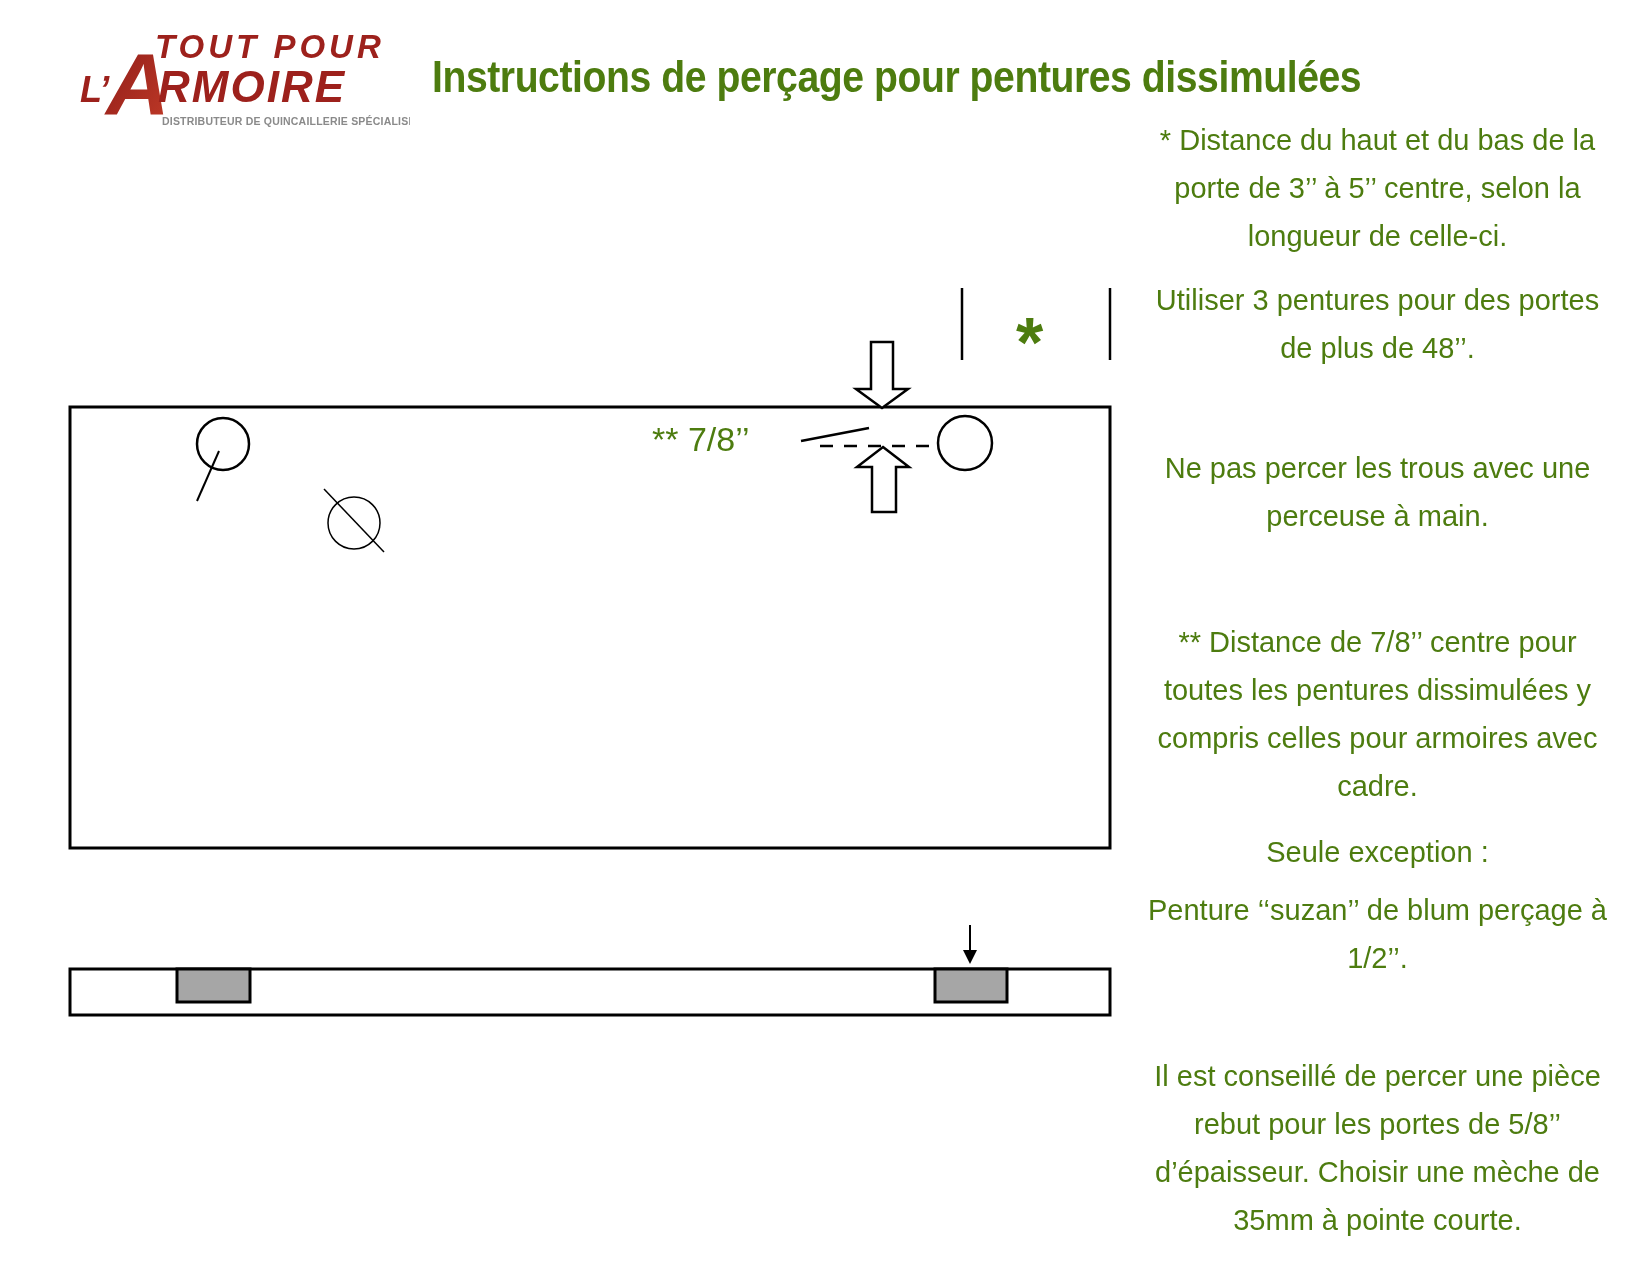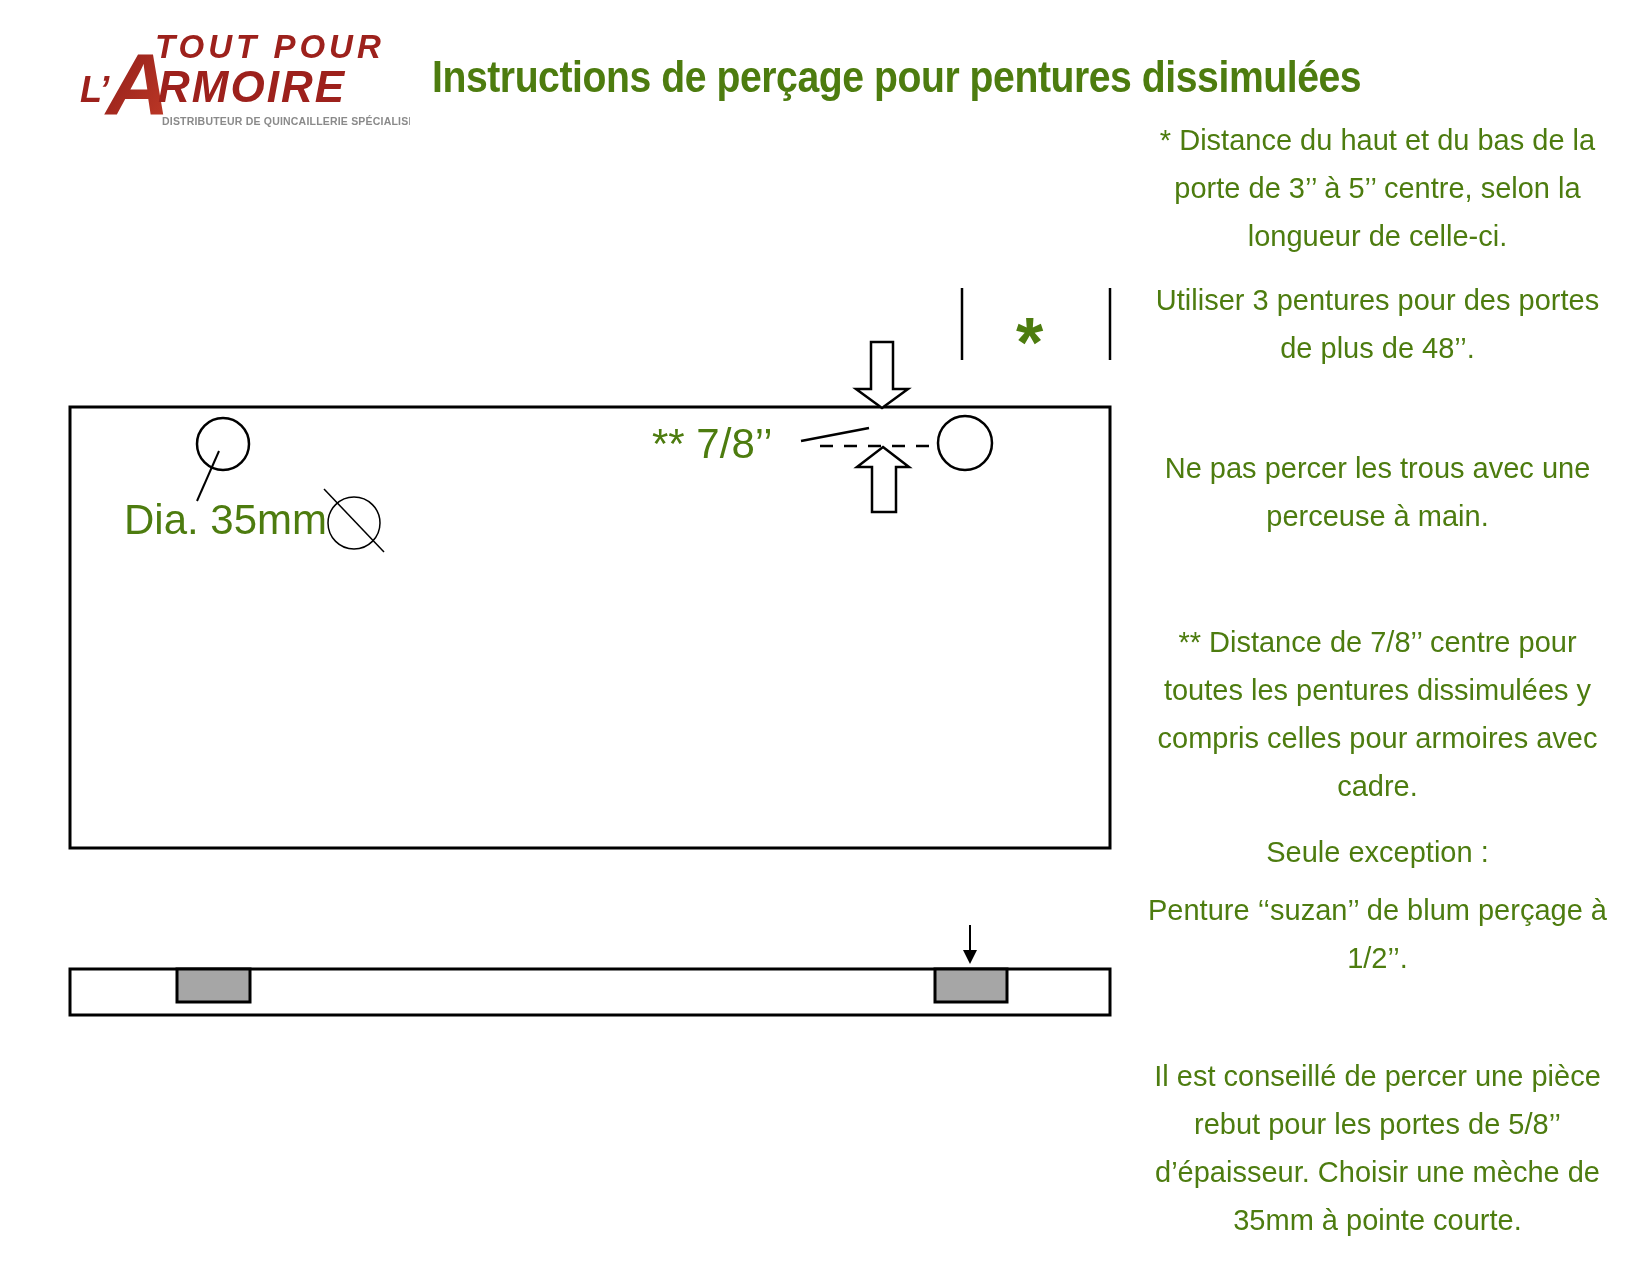--- a/index.html
+++ b/index.html
@@ -13,21 +13,21 @@
   .title{
     position:absolute;left:432px;top:52px;font-size:44px;font-weight:bold;
     letter-spacing:-0.5px;transform:scaleX(.89);transform-origin:0 50%;
     white-space:nowrap;
   }
   
   .note{position:absolute;left:1095px;width:565px;font-size:29px;line-height:48px;}
   .nline{white-space:nowrap;}
   .u{}
   
-  .dlabel{position:absolute;font-size:42px;white-space:nowrap;}
+  .dlabel{position:absolute;font-size:34px;white-space:nowrap;}
   .asterisk{position:absolute;font-size:70px;font-weight:bold;line-height:1;}
   
   .diagram-svg{position:absolute;left:0;top:0;}
 </style>
 </head>
 <body>
 
 <div class="page">
 
   <svg class="logo" viewBox="0 0 340 115" width="340" height="115">
@@ -71,21 +71,20 @@
 
     <polygon points="883,447 909,467 896,467 896,512 872,512 872,467 857,467" fill="#fff" stroke="#000" stroke-width="2.5"></polygon>
 
     <line x1="962" y1="288" x2="962" y2="360" stroke="#000" stroke-width="2.5"></line>
     <line x1="1110" y1="288" x2="1110" y2="360" stroke="#000" stroke-width="2.5"></line>
 
     <line x1="970" y1="925" x2="970" y2="952" stroke="#000" stroke-width="2"></line>
     <polygon points="963,950 977,950 970,964" fill="#000"></polygon>
   </svg>
 
-  <div class="dlabel" style="left:124px;top:496px;">Dia. 35mm</div>
   <div class="dlabel" style="left:652px;top:420px;">** 7/8’’</div>
   <div class="asterisk" style="left:1016px;top:308px;">*</div>
 
   <div class="note" style="top:116px;">
     <div class="nline">* Distance du haut et du bas de la</div>
     <div class="nline">porte de 3’’ à 5’’ centre, selon la</div>
     <div class="nline">longueur de celle-ci.</div>
   </div>
 
   <div class="note" style="top:276px;">

